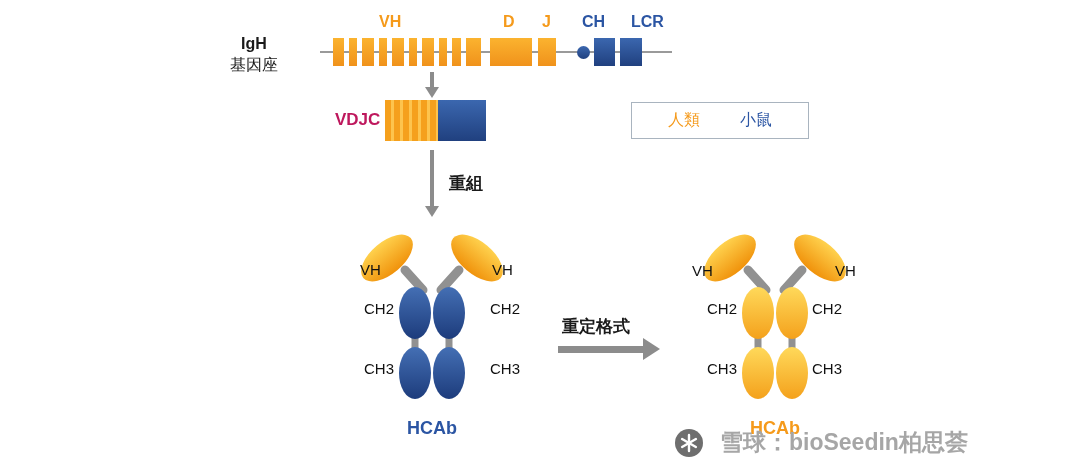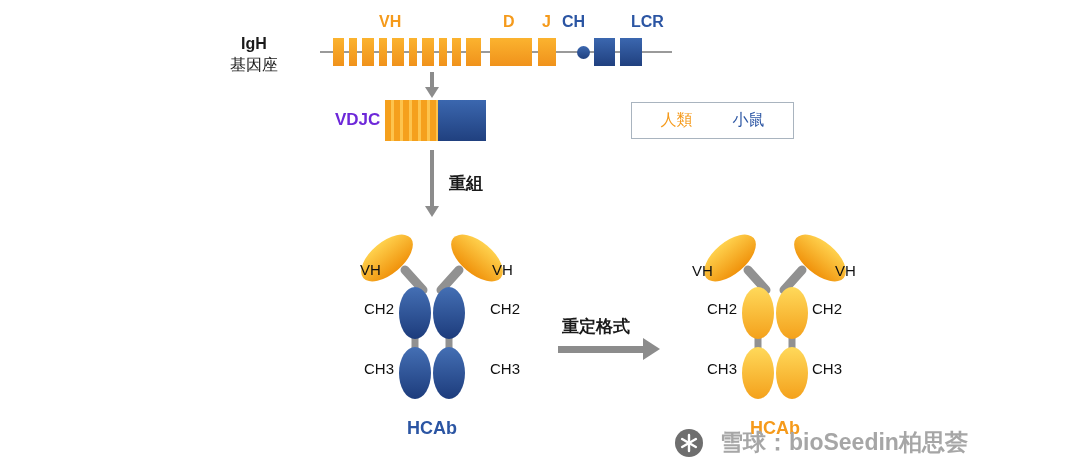--- a/index.html
+++ b/index.html
@@ -1,36 +1,36 @@
 <!DOCTYPE html>
 <html><head>
 <meta charset="utf-8">
 <style>
   html,body{margin:0;padding:0;background:#ffffff;}
   #stage{
     position:relative;width:1080px;height:474px;background:#ffffff;overflow:hidden;
     font-family:"Liberation Sans", sans-serif;color:#1a1a1a;
   }
   .abs{position:absolute;}
-  .lbl{position:absolute;font-size:15px;color:#6d28d9;white-space:nowrap;line-height:1.1;}
+  .lbl{position:absolute;font-size:15px;color:#be185d;white-space:nowrap;line-height:1.1;}
   .seg-lbl{position:absolute;font-size:16px;font-weight:600;white-space:nowrap;}
   .orange-text{color:#F59A1B;}
   .blue-text{color:#2B55A3;}
   .locus-line{position:absolute;left:320px;top:51px;width:352px;height:2px;background:#9a9a9a;}
   .gseg{position:absolute;top:0;height:28px;background:linear-gradient(180deg,#FBB32F,#F0921B);}
   .oseg{position:absolute;background:linear-gradient(180deg,#FBB32F,#F0921B);}
   .bseg{position:absolute;background:linear-gradient(180deg,#3B67AF,#20407F);}
   .arrow-stem-v{position:absolute;width:4px;background:#8C8C8C;}
   .arrow-head-down{position:absolute;width:0;height:0;border-left:7px solid transparent;border-right:7px solid transparent;border-top:11px solid #8C8C8C;}
   .cjk{font-weight:400;}
   .vdjc-v{position:absolute;left:385px;top:100px;width:53px;height:41px;
     background:repeating-linear-gradient(90deg,#F5A01D 0px,#F5A01D 6px,#FDC44E 6px,#FDC44E 9px);}
   .vdjc-c{position:absolute;left:438px;top:100px;width:48px;height:41px;
     background:linear-gradient(180deg,#3B67AF,#20407F);}
-  .legend-box{position:absolute;left:631px;top:102px;width:163px;height:37px;border:1px solid #A9B4BF;
+  .legend-box{position:absolute;left:631px;top:102px;width:178px;height:37px;border:1px solid #A9B4BF;
     background:#ffffff;display:flex;align-items:center;justify-content:center;gap:40px;font-size:16px;box-sizing:border-box;}
   .domain-lbl{position:absolute;font-size:15px;color:#111;white-space:nowrap;}
   .hcab-name{position:absolute;width:60px;text-align:center;font-size:18px;font-weight:700;}
   .proc-lbl{position:absolute;font-size:17px;font-weight:600;color:#1a1a1a;white-space:nowrap;}
   .reformat-stem{position:absolute;left:558px;top:346px;width:85px;height:7px;background:#8C8C8C;}
   .reformat-head{position:absolute;left:643px;top:338px;width:0;height:0;
     border-top:11px solid transparent;border-bottom:11px solid transparent;border-left:17px solid #8C8C8C;}
   .watermark{position:absolute;left:674px;top:427px;display:flex;align-items:center;gap:16px;}
   .watermark-text{font-size:23px;font-weight:700;color:#A6A6A6;white-space:nowrap;}
   .locus-name{position:absolute;left:222px;top:33px;width:64px;text-align:center;font-size:16px;font-weight:600;line-height:21px;}
@@ -43,21 +43,21 @@
   <div class="locus-name">
     <div>IgH</div>
     <div class="cjk">基因座</div>
   </div>
 
   <div class="locus-line"></div>
 
   <span class="seg-lbl orange-text" style="left:379px;top:13px;">VH</span>
   <span class="seg-lbl orange-text" style="left:503px;top:13px;">D</span>
   <span class="seg-lbl orange-text" style="left:542px;top:13px;">J</span>
-  <span class="seg-lbl blue-text" style="left:562px;top:13px;">CH</span>
+  <span class="seg-lbl blue-text" style="left:582px;top:13px;">CH</span>
   <span class="seg-lbl blue-text" style="left:631px;top:13px;">LCR</span>
 
   <div class="abs" style="left:333px;top:38px;width:150px;height:28px;">
     <div class="gseg" style="left:0;width:11px;"></div>
     <div class="gseg" style="left:16px;width:8px;"></div>
     <div class="gseg" style="left:29px;width:12px;"></div>
     <div class="gseg" style="left:46px;width:8px;"></div>
     <div class="gseg" style="left:59px;width:12px;"></div>
     <div class="gseg" style="left:76px;width:8px;"></div>
     <div class="gseg" style="left:89px;width:12px;"></div>

